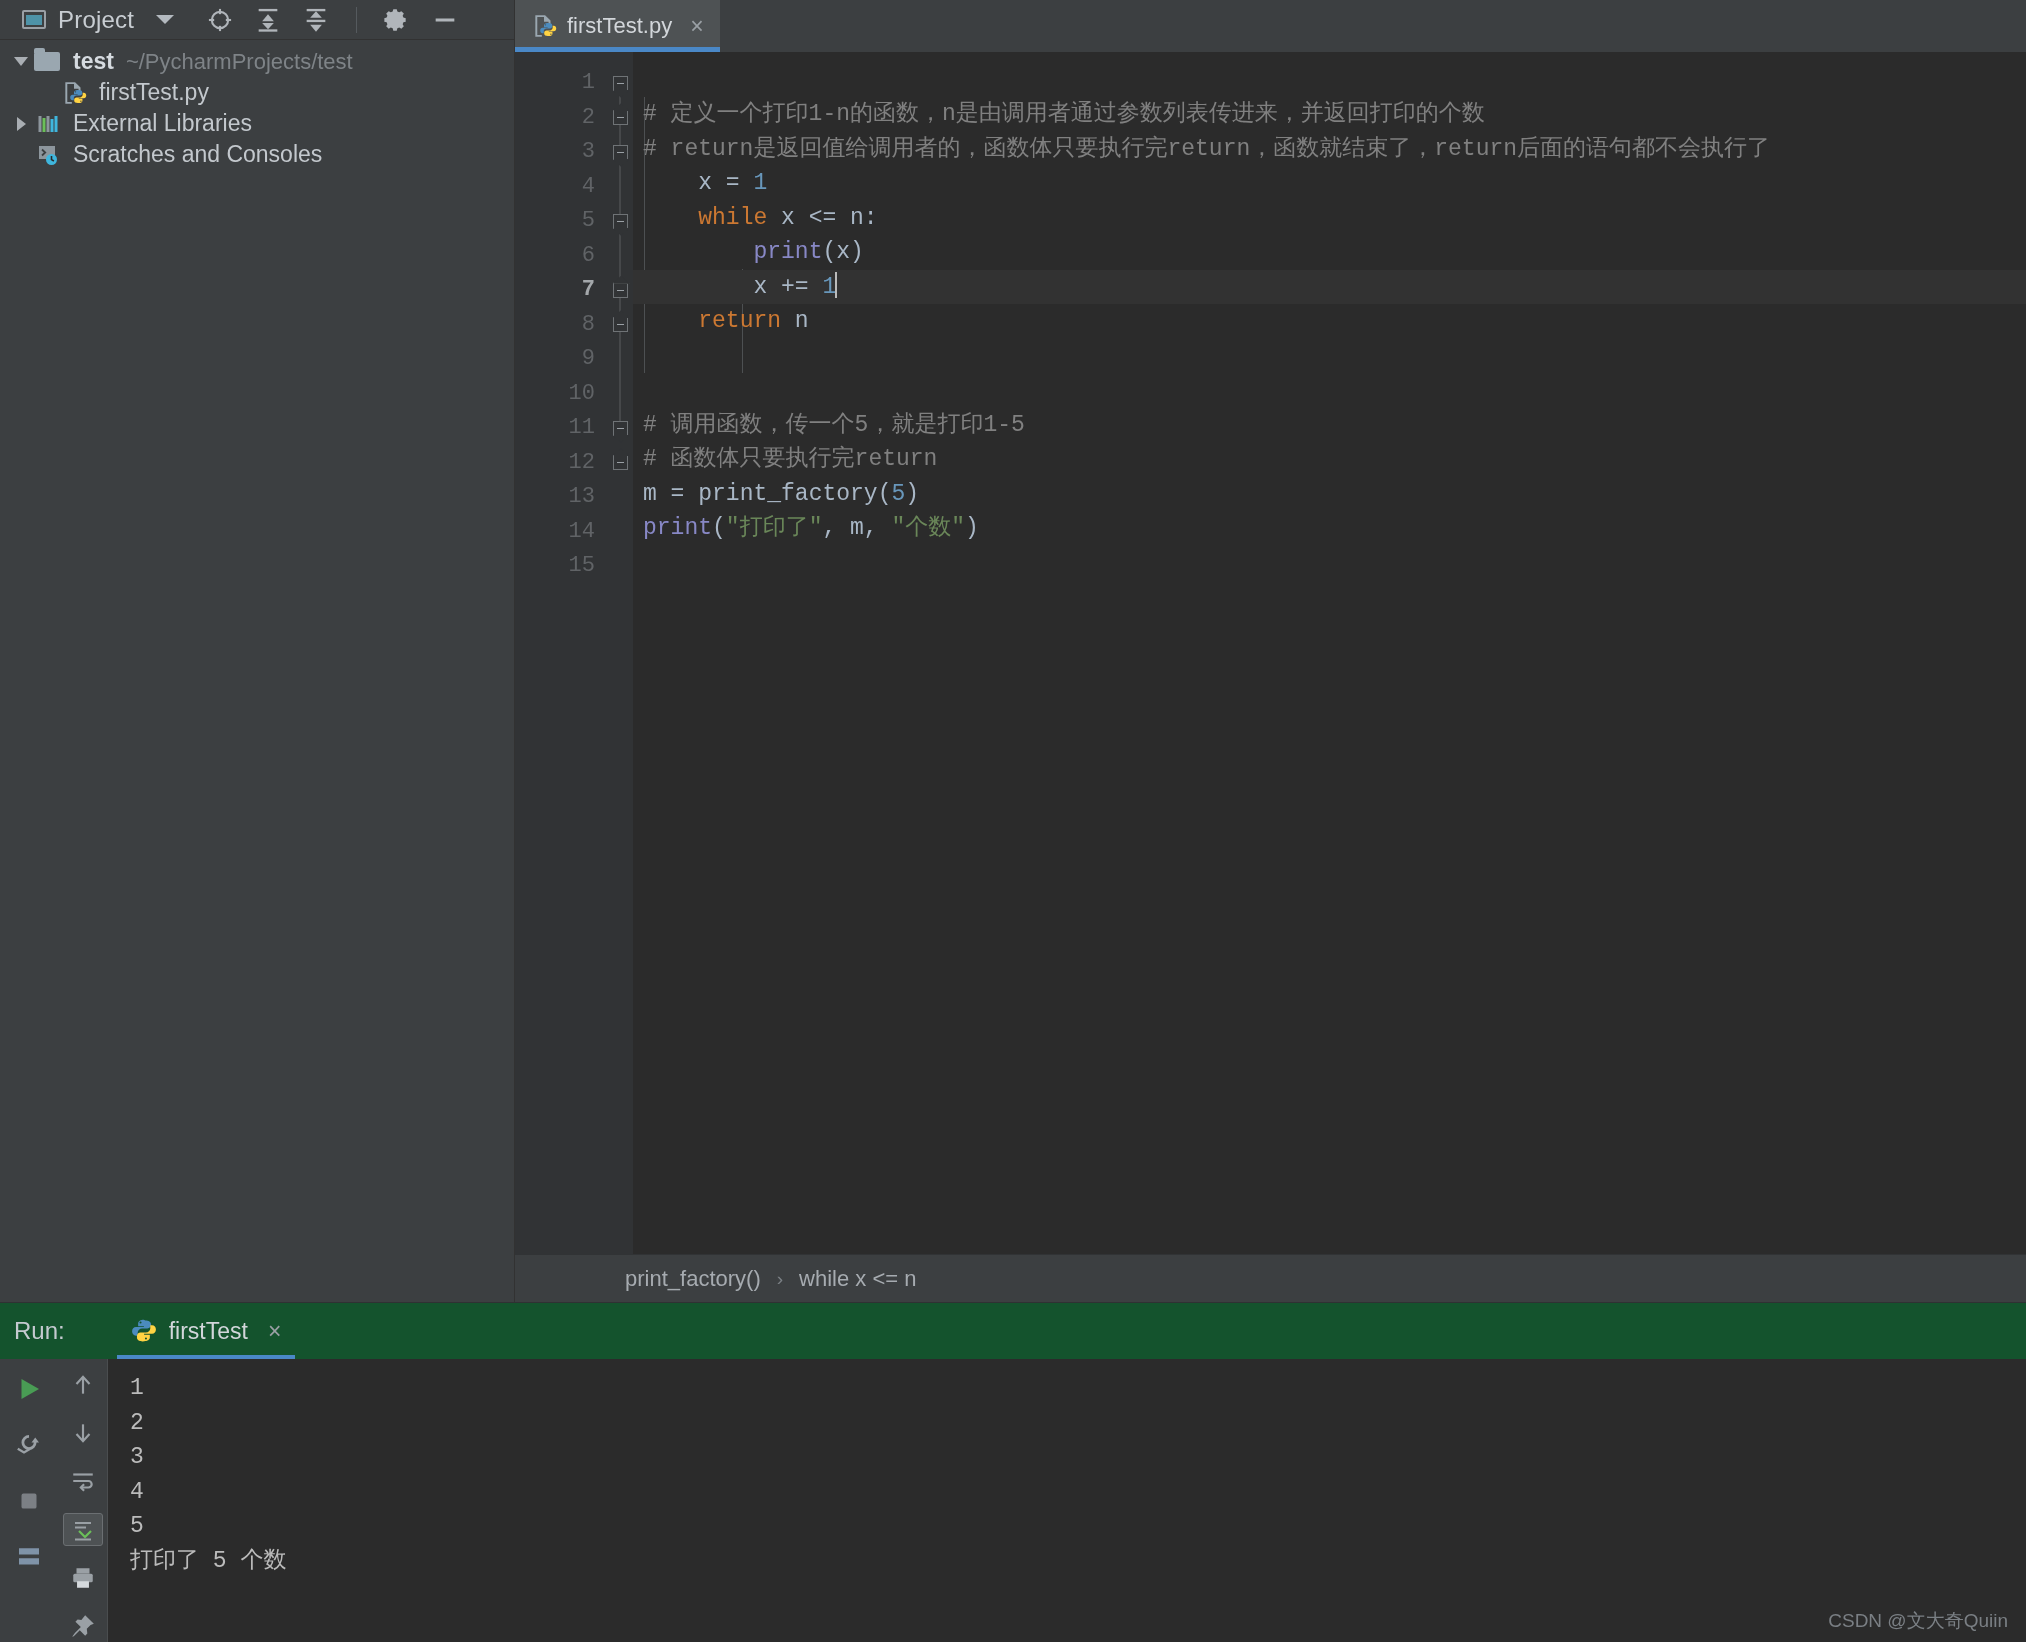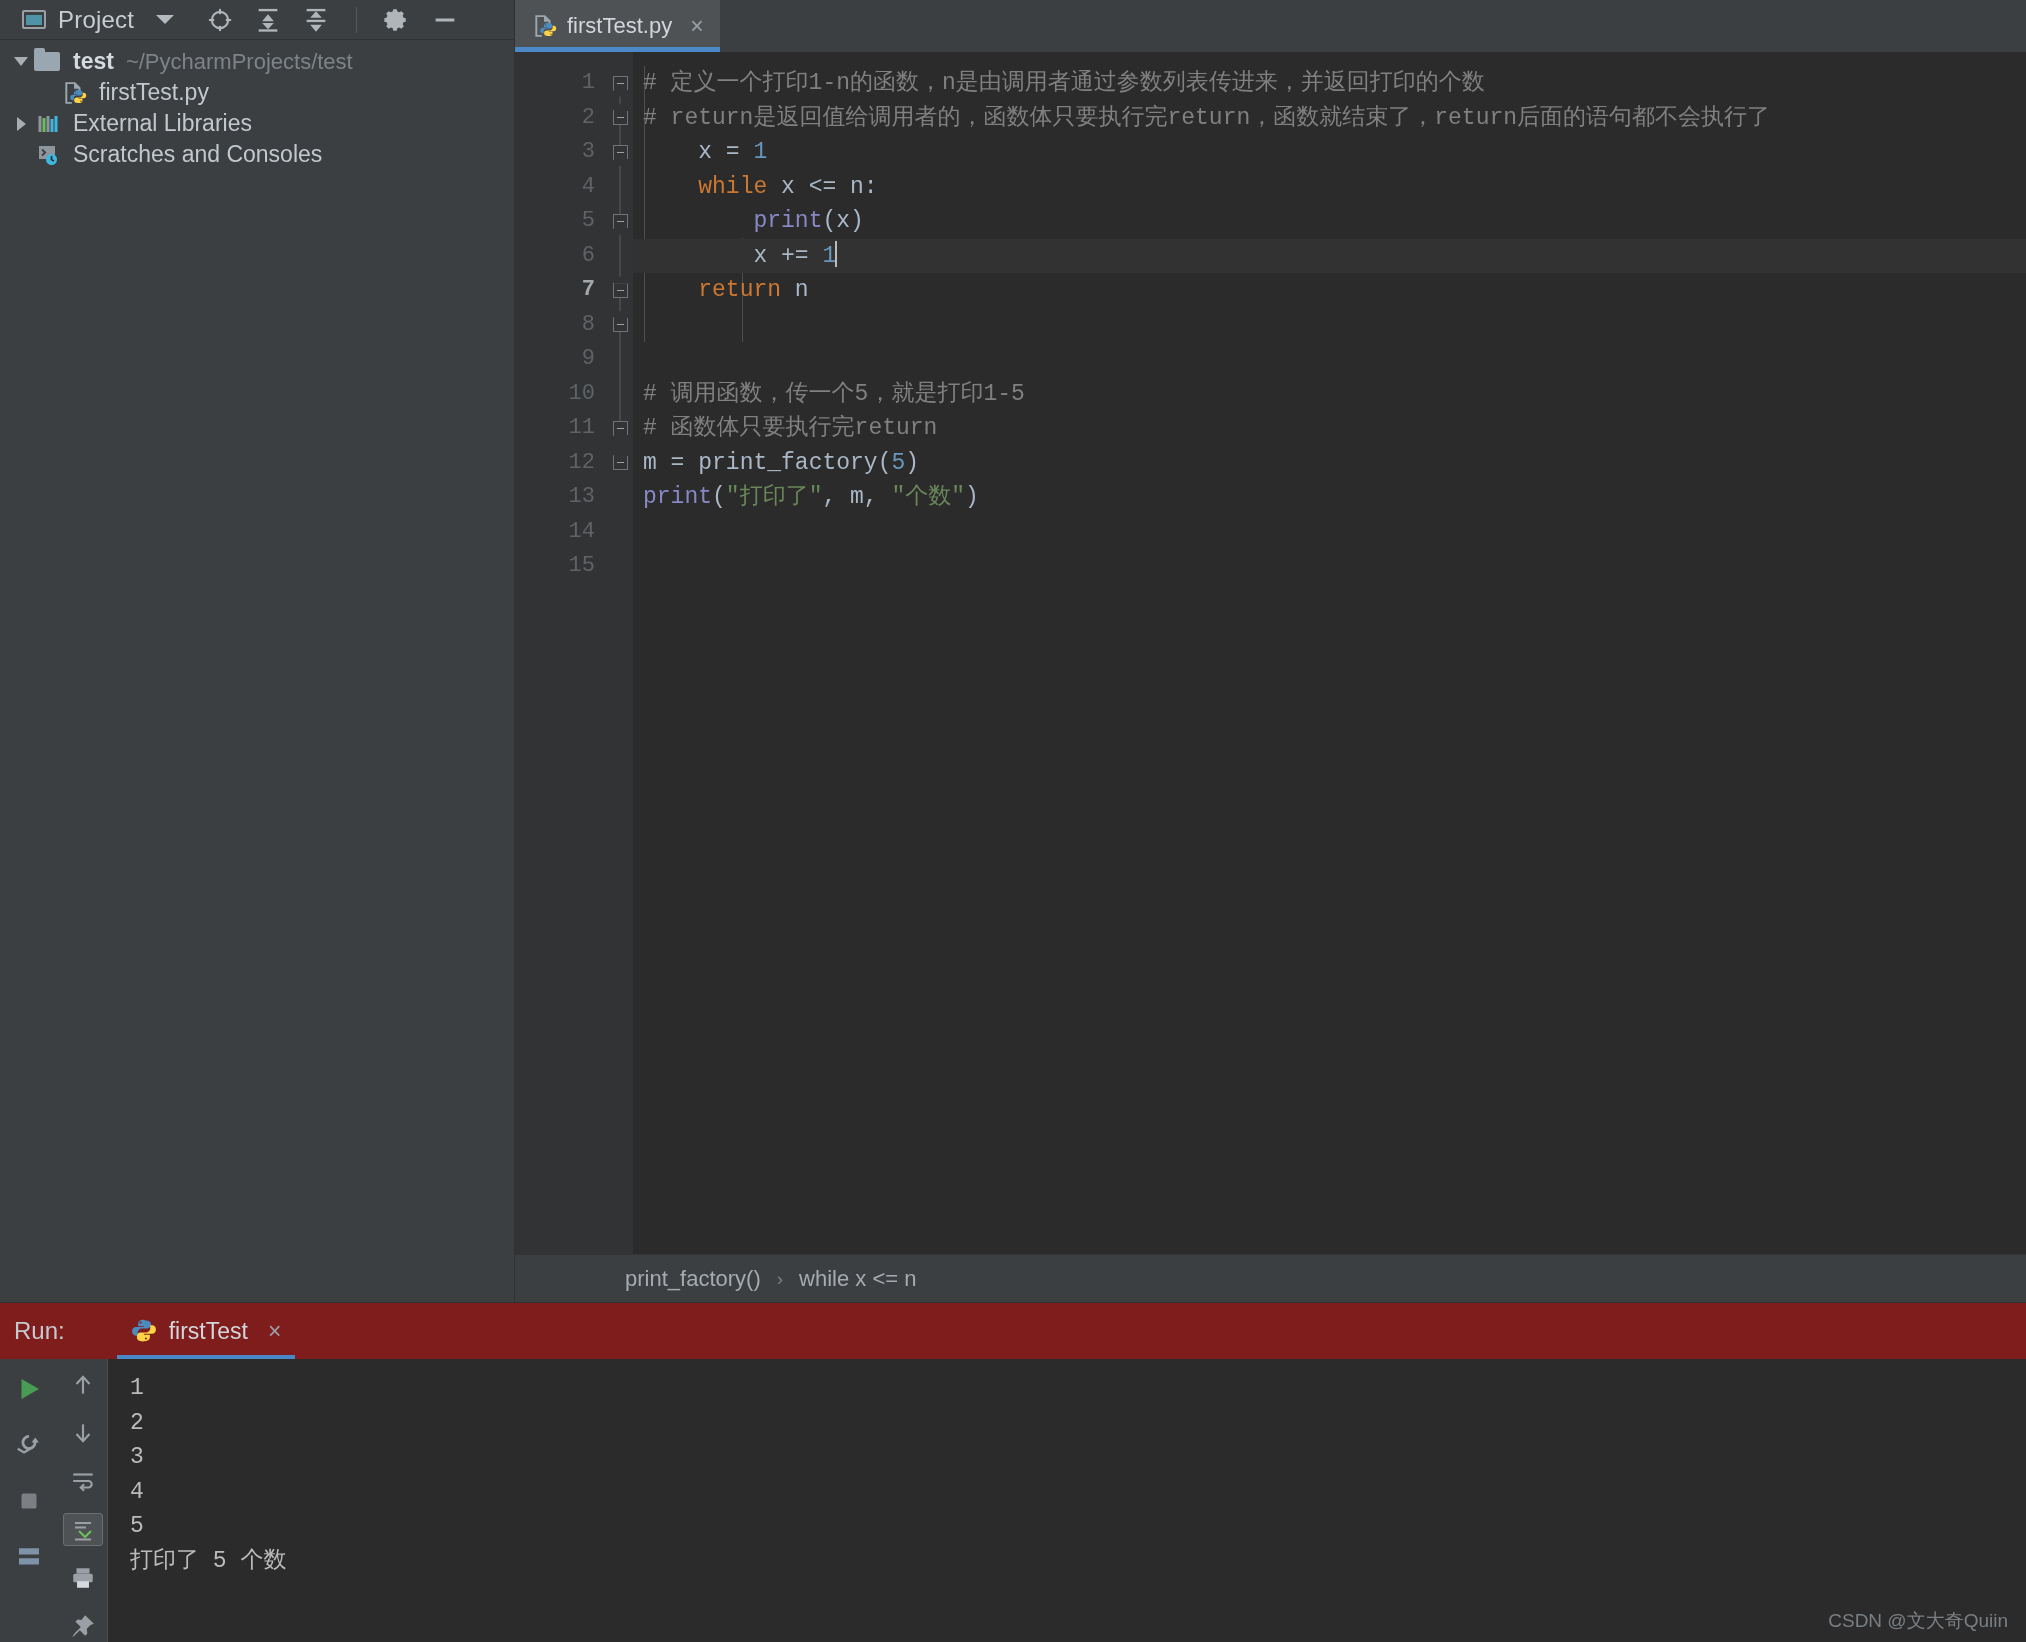--- a/index.html
+++ b/index.html
@@ -88,20 +88,21 @@
   .fold-box.tri-up::before{
     content:"";position:absolute;left:-1px;top:-8px;width:15px;height:8px;
     background:#313335;border-left:1px solid #6f7376;border-right:1px solid #6f7376;
     clip-path: polygon(50% 0, 100% 100%, 0 100%);
   }
 
   .code {
     flex: 1; padding-top: 14px; position: relative; min-width:0;
     font-family: "Liberation Mono","DejaVu Sans Mono", monospace;
     font-size: 23px;
+    margin-top: 31px;
   }
   .cline { height: 34.5px; line-height: 34.5px; white-space: pre; padding-left: 10px; color:#a9b7c6; position:relative; }
   .cline.cur { background: #323232; }
   .indent-guide { position:absolute; top:0; bottom:0; width:1px; background:#4d5052; }
 
   .kw { color: #cc7832; }
   .fn { color: #ffc66d; }
   .num { color: #6897bb; }
   .bi { color: #8888c6; }
   .cm { color: #808080; }
@@ -109,21 +110,21 @@
   .pl { color: #a9b7c6; }
   .caret { display:inline-block; width:2px; height:26px; background:#bbbbbb; vertical-align:-5px; margin-left:-1px; }
 
   .breadcrumb {
     height: 48px; background: #3c3f41; display:flex; align-items:center;
     padding-left: 110px; gap: 16px; color: #a6abb0; font-size: 22px; border-top:1px solid #313335;
   }
   .bc-sep { color:#7b8085; font-size:19px; }
 
   
-  .run-panel { height: 340px; background: #7f1d1d; display:flex; flex-direction:column; border-top:1px solid #2f3133; }
+  .run-panel { height: 340px; background: #14532d; display:flex; flex-direction:column; border-top:1px solid #2f3133; }
   .run-head { height: 56px; display:flex; align-items:center; padding-left: 14px; gap: 0; }
   .run-label { color:#c5cad0; font-size: 24px; margin-right: 52px; }
   .run-tab {
     display:flex; align-items:center; gap:12px; height:56px; padding:0 14px; position:relative;
   }
   .run-tab-underline { position:absolute;left:0;right:0;bottom:0;height:4px;background:#4a88c7; }
   .run-tab-label { color:#d2d6da; font-size: 23px; }
   .run-body { flex:1; display:flex; min-height:0; }
   .run-tools { width: 58px; flex:0 0 58px; background:#3c3f41; display:flex; flex-direction:column; align-items:center; padding-top:10px; gap:16px; }
   .run-tools2 { width: 50px; flex:0 0 50px; background:#3c3f41; display:flex; flex-direction:column; align-items:center; padding-top:10px; gap:16px; border-right:1px solid #4a4d4f;}

